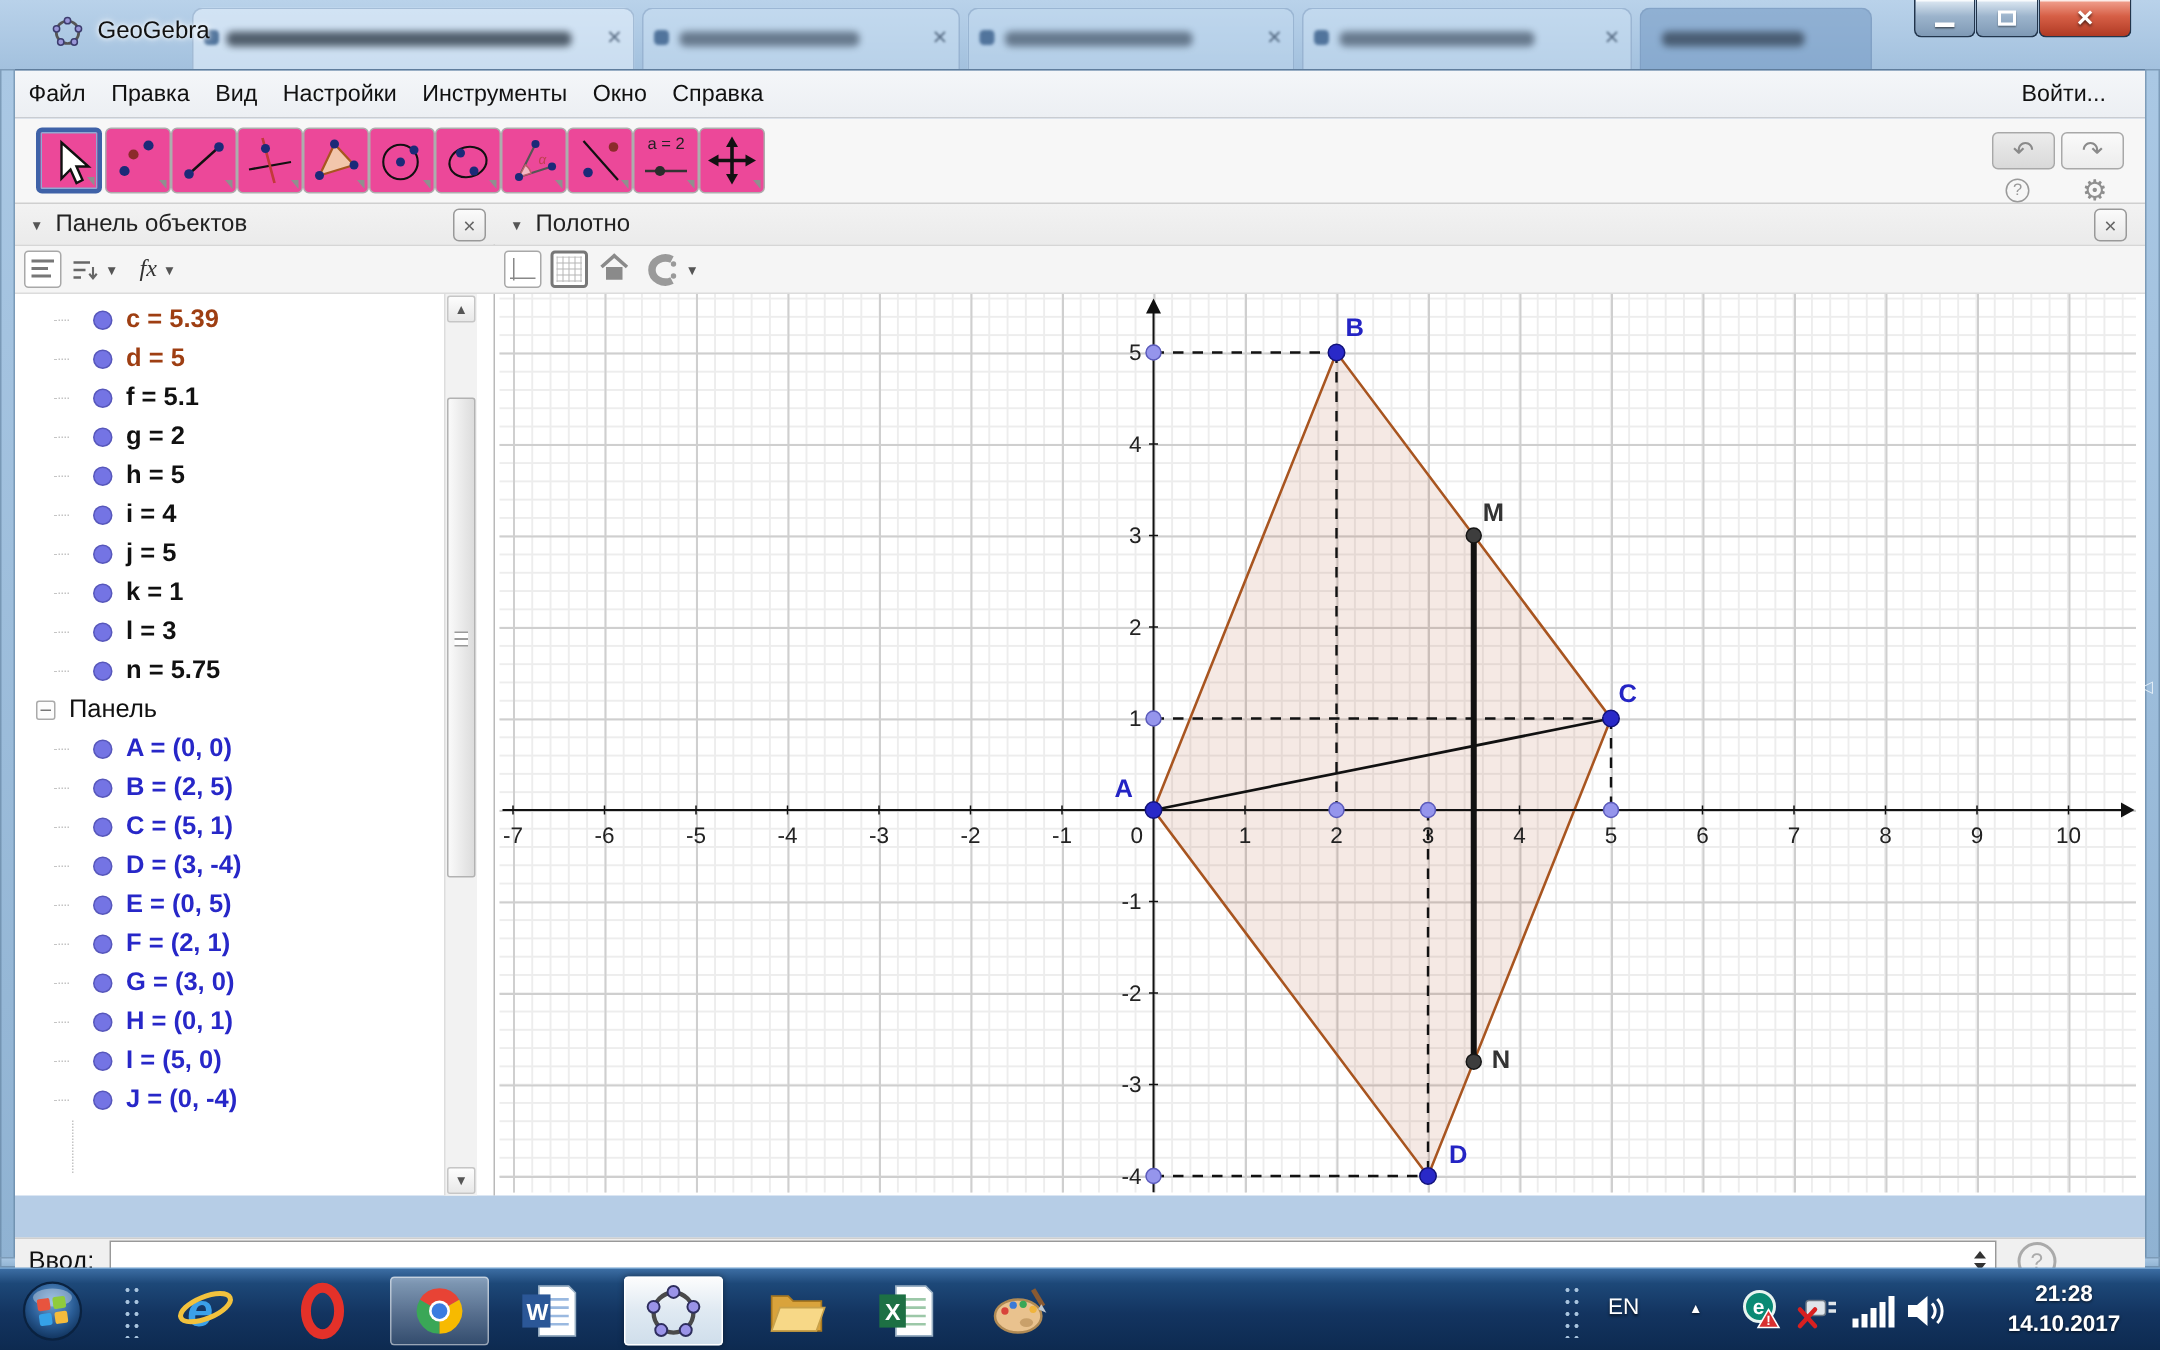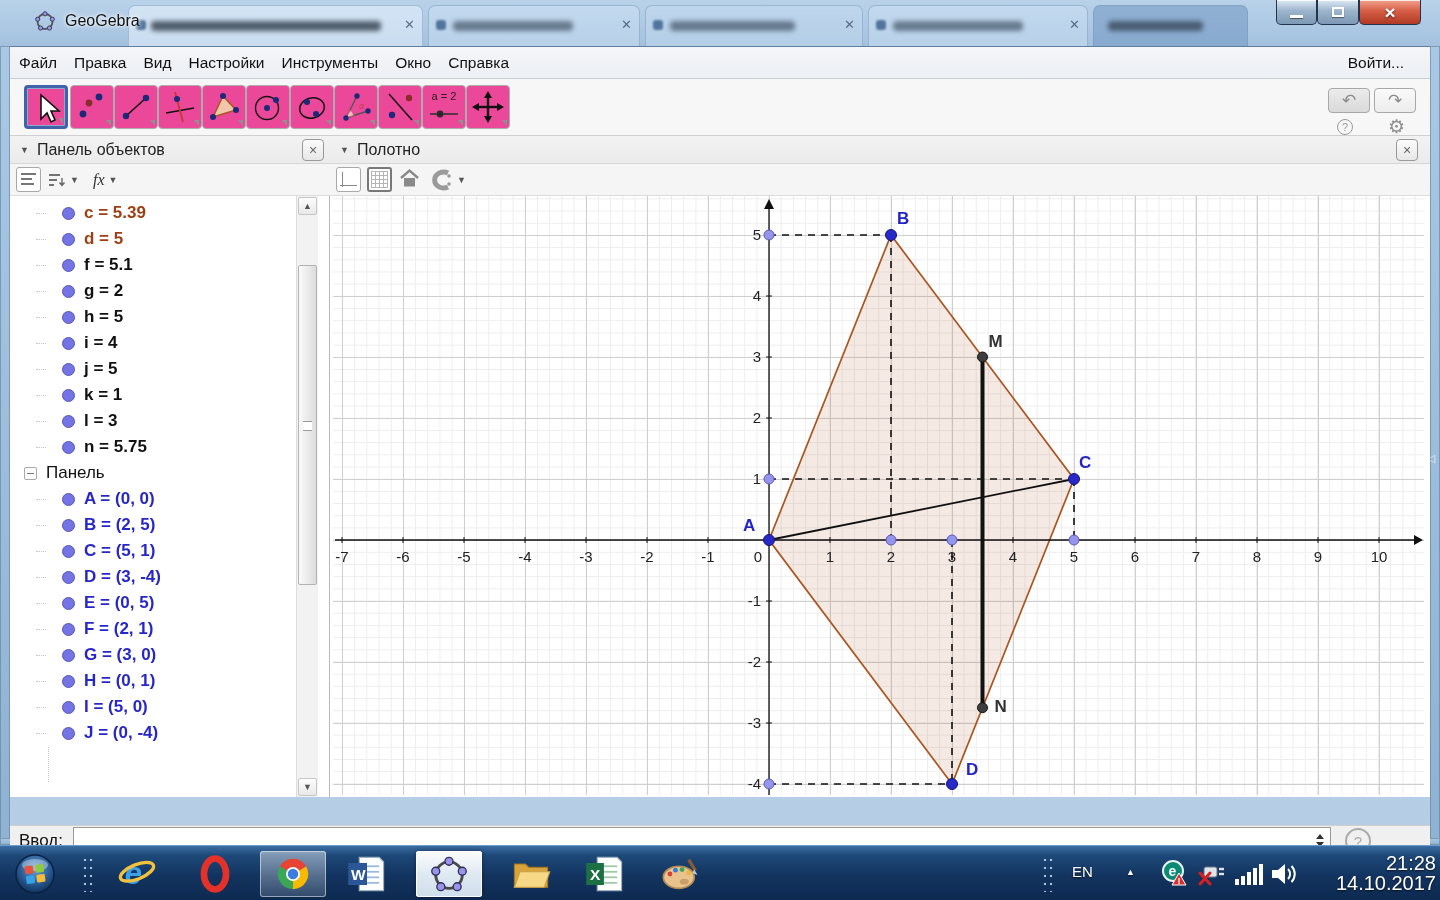--- a/index.html
+++ b/index.html
@@ -137,22 +137,22 @@
   
   #taskbar { position:absolute; left:0; top:845px; width:1440px; height:55px;
     background:linear-gradient(#3c6da3,#1d4878 18%,#133460 55%,#0d2a50); border-top:1px solid #6f9ecb; }
   .task-ic { position:absolute; top:5px; width:66px; height:46px; display:flex; align-items:center; justify-content:center; border-radius:3px; }
   .task-ic.lit { background:linear-gradient(rgba(255,255,255,.45),rgba(255,255,255,.15)); box-shadow:inset 0 0 0 1px rgba(255,255,255,.5); }
   .task-ic.active { background:linear-gradient(#fdfdfd,#dfe9f2 50%,#cfdeeb); box-shadow:inset 0 0 0 1px #fff,0 0 4px rgba(0,0,0,.4); }
   .dots-grip { position:absolute; top:10px; width:13px; height:36px;
     background-image:radial-gradient(circle,#a9c4de 1.1px,transparent 1.6px); background-size:6px 8px; }
   .tray-txt { position:absolute; color:#fff; font-size:15px; text-shadow:0 1px 2px rgba(0,0,0,.7); }
   #tray-expand { font-size:9px; }
-  #clock-box { position:absolute; left:1316px; top:7px; width:120px; text-align:right; color:#fff;
-    font-size:20px; line-height:20px; text-shadow:0 1px 2px rgba(0,0,0,.7); }
+  #clock-box { position:absolute; left:1316px; top:7px; width:120px; text-align:center; color:#fff;
+    font-size:15px; line-height:20px; text-shadow:0 1px 2px rgba(0,0,0,.7);font-weight:bold; }
 </style>
 </head>
 <body>
 
 <div id="screen">
 
   <div id="tabs-strip">
     <div class="ghost-tab" style="left:128px;width:295px;background:rgba(228,240,251,.6)">
       <div class="ghost-fav"></div>
       <div class="ghost-bar" style="left:22px;width:230px;background:#26323f;opacity:.75"></div>

